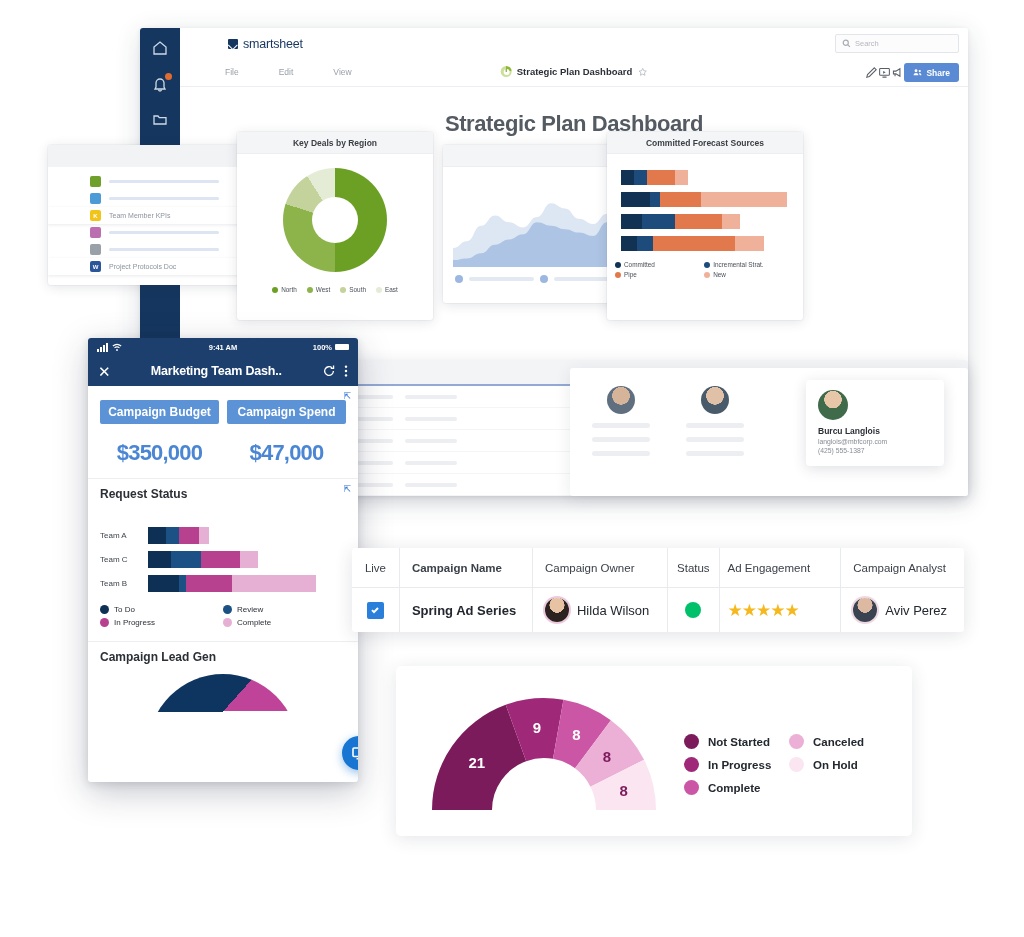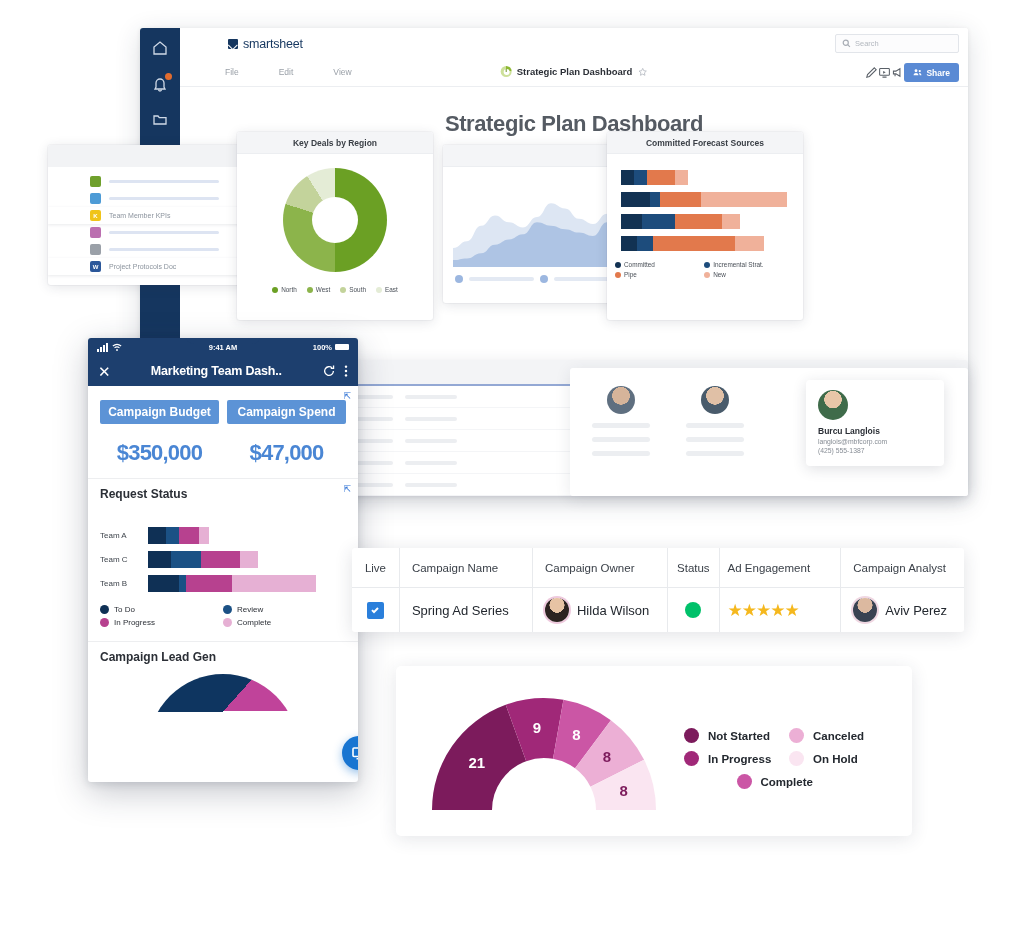--- a/index.html
+++ b/index.html
@@ -208,41 +208,41 @@
     position: absolute; left: 352px; top: 548px; width: 612px; height: 84px;
     background: #fff; border-radius: 3px;
     box-shadow: 0 3px 18px rgba(40,50,70,.14);
     overflow: hidden;
   }
   .tbl-hd { display: flex; height: 40px; align-items: center; border-bottom: 1px solid #e8eaed; }
   .tbl-bd { display: flex; height: 44px; align-items: center; }
   .th { font-size: 11.5px; color: #3b4149; font-weight: 400; }
   .td { font-size: 13px; color: #23282f; display: flex; align-items: center; gap: 8px; }
   .c-live { width: 50px; display:flex; justify-content:center; }
-  .c-name { width: 140px; padding-left: 12px; }
+  .c-name { width: 140px; padding-left: 12px; font-weight: bold; }
   .c-owner { width: 142px; padding-left: 12px; }
   .c-status { width: 50px; display: flex; justify-content: center; }
   .c-eng { width: 128px; padding-left: 8px; }
   .c-analyst { width: 130px; padding-left: 12px; }
   .vsep { width: 1px; height: 100%; background: #e8eaed; }
   .chk { width: 17px; height: 17px; background: #2a7fdb; border-radius: 2px;
          display:flex; align-items:center; justify-content:center; cursor:pointer; }
   .chk svg { width: 10px; height: 10px; stroke: #fff; fill:none; stroke-width: 2.4; }
   .status-dot { width: 16px; height: 16px; border-radius: 50%; background: #00c16a; }
   .stars { display: flex; gap: 1px; font-size: 17px; color: #f5b81e; letter-spacing: -1px; }
   .av { width: 24px; height: 24px; border-radius: 50%; flex: none; }
 
   
   .gauge-card {
     position: absolute; left: 396px; top: 666px; width: 516px; height: 170px;
     background: #fff; border-radius: 5px; box-shadow: 0 3px 18px rgba(40,50,70,.12);
   }
   .gauge-wrap { position: absolute; left: 28px; top: 26px; width: 240px; height: 124px; }
-  .g-lgd { position: absolute; left: 288px; top: 58px; width: 210px;
-           display: flex; flex-wrap: wrap; justify-content: center; }
+  .g-lgd { position: absolute; left: 288px; top: 64px; width: 210px;
+           display: flex; flex-wrap: wrap; }
   .g-lg { width: 50%; display: flex; align-items: center; gap: 9px; padding: 4px 0;
           font-size: 11.5px; color: #23282f; font-weight: 600; white-space: nowrap; }
   .g-lg .dot { width: 15px; height: 15px; border-radius: 50%; flex: none; }
 </style>
 </head>
 <body>
 <div id="root">
 
 <div class="app-window">
 

